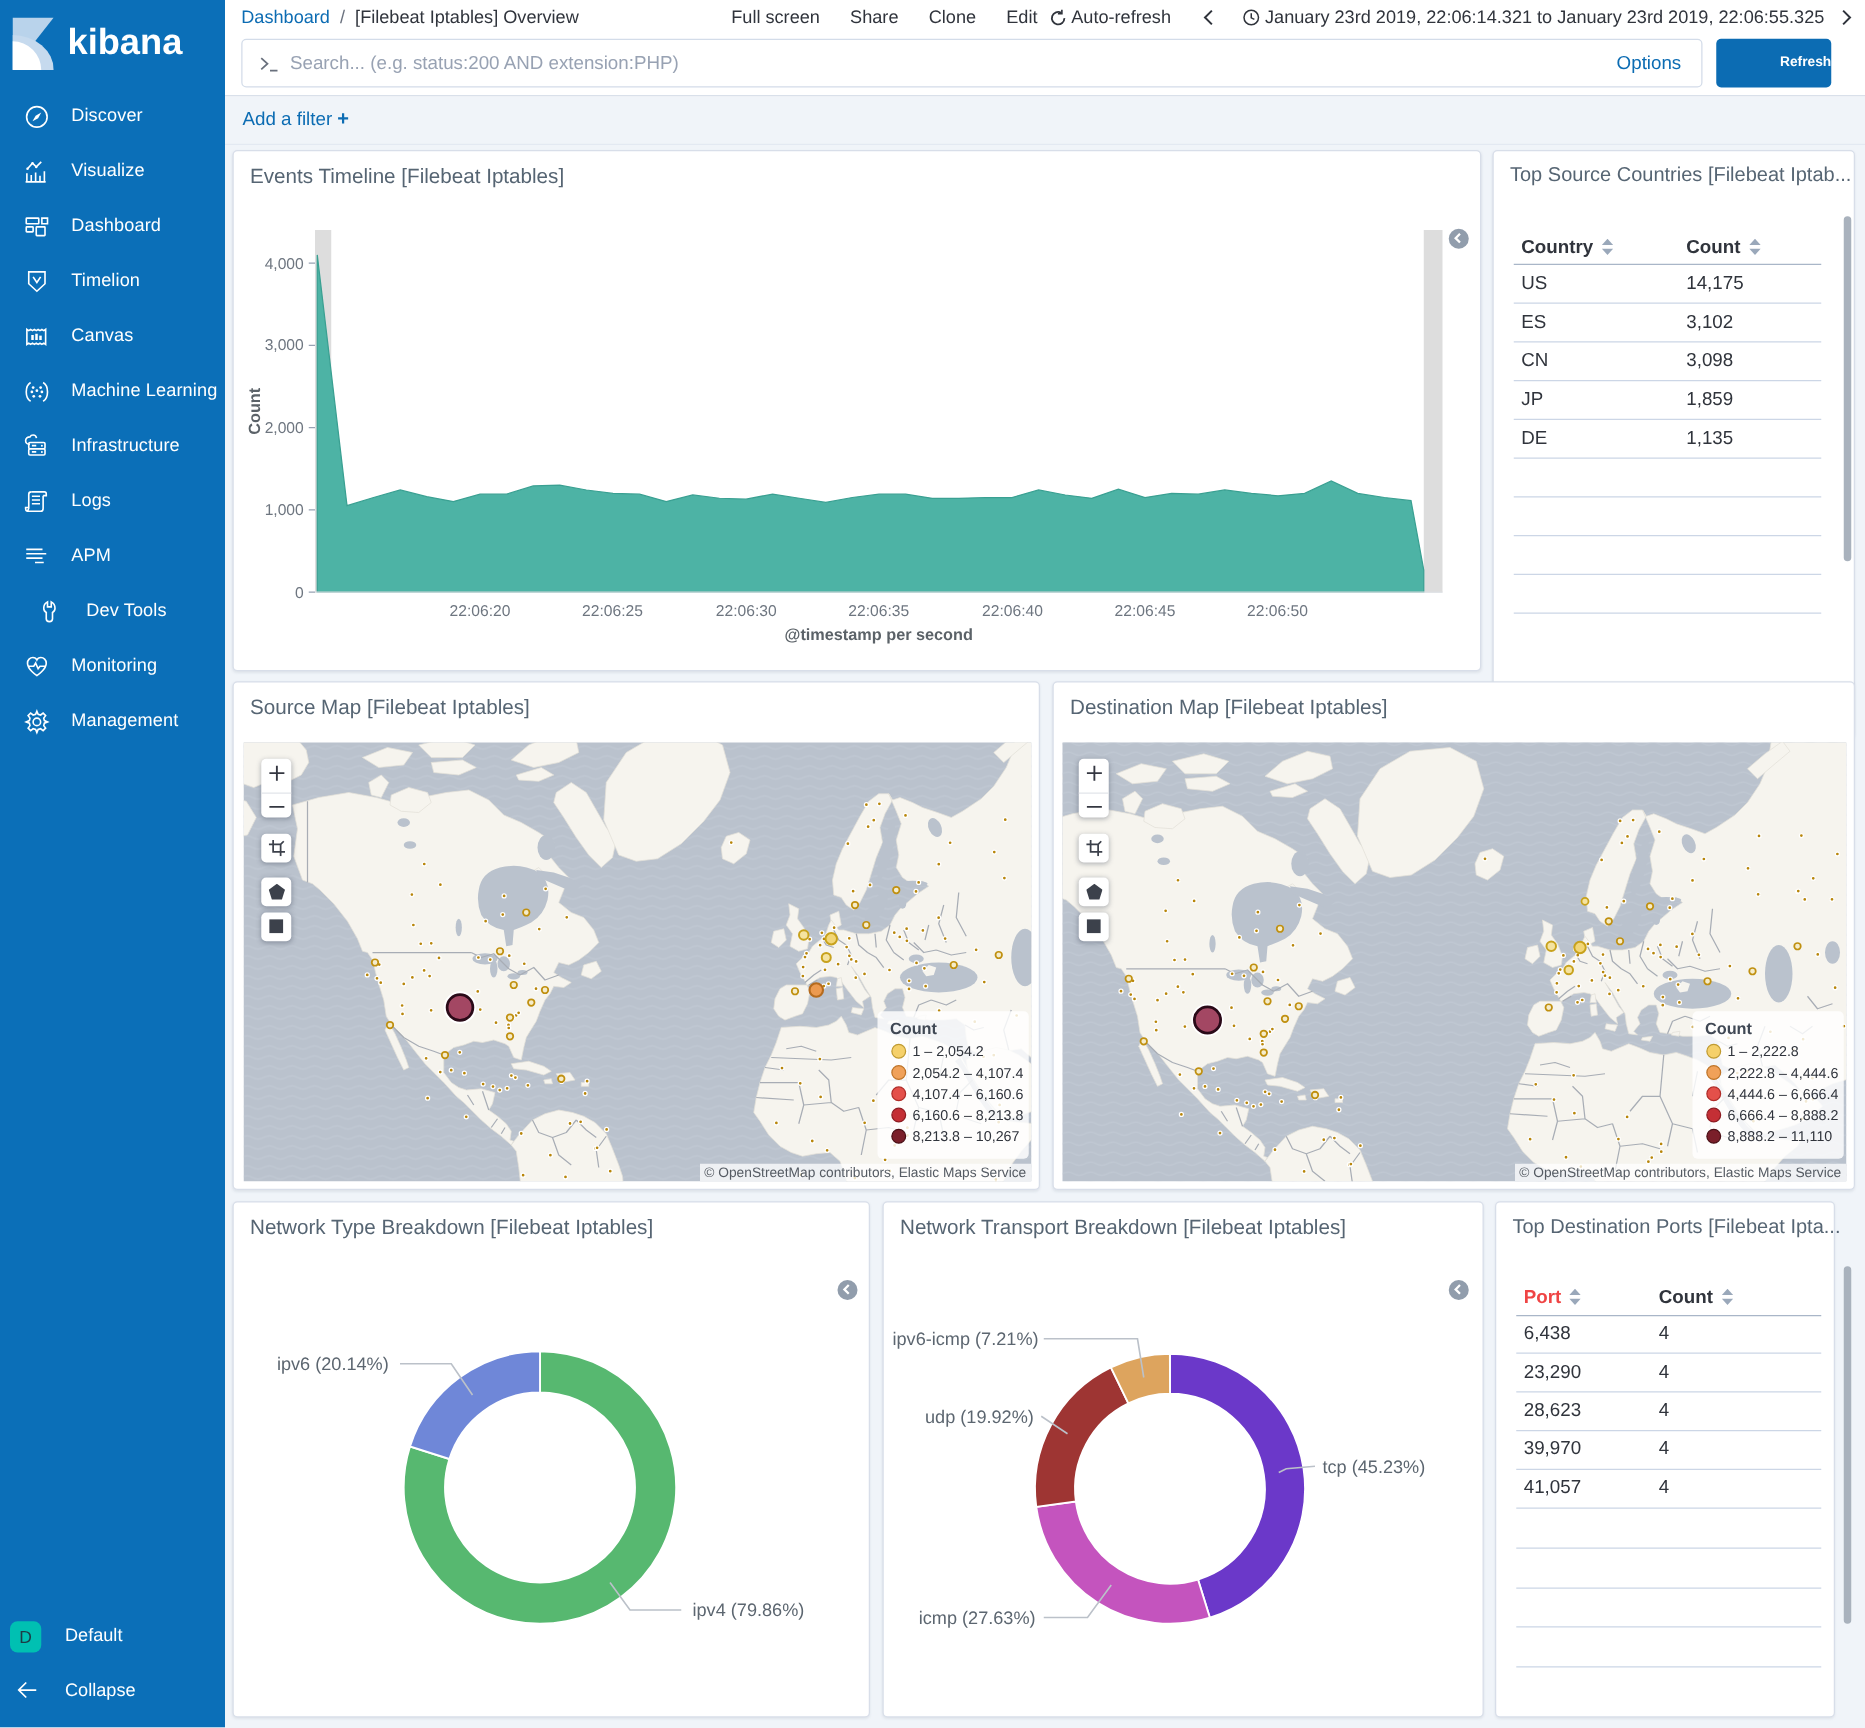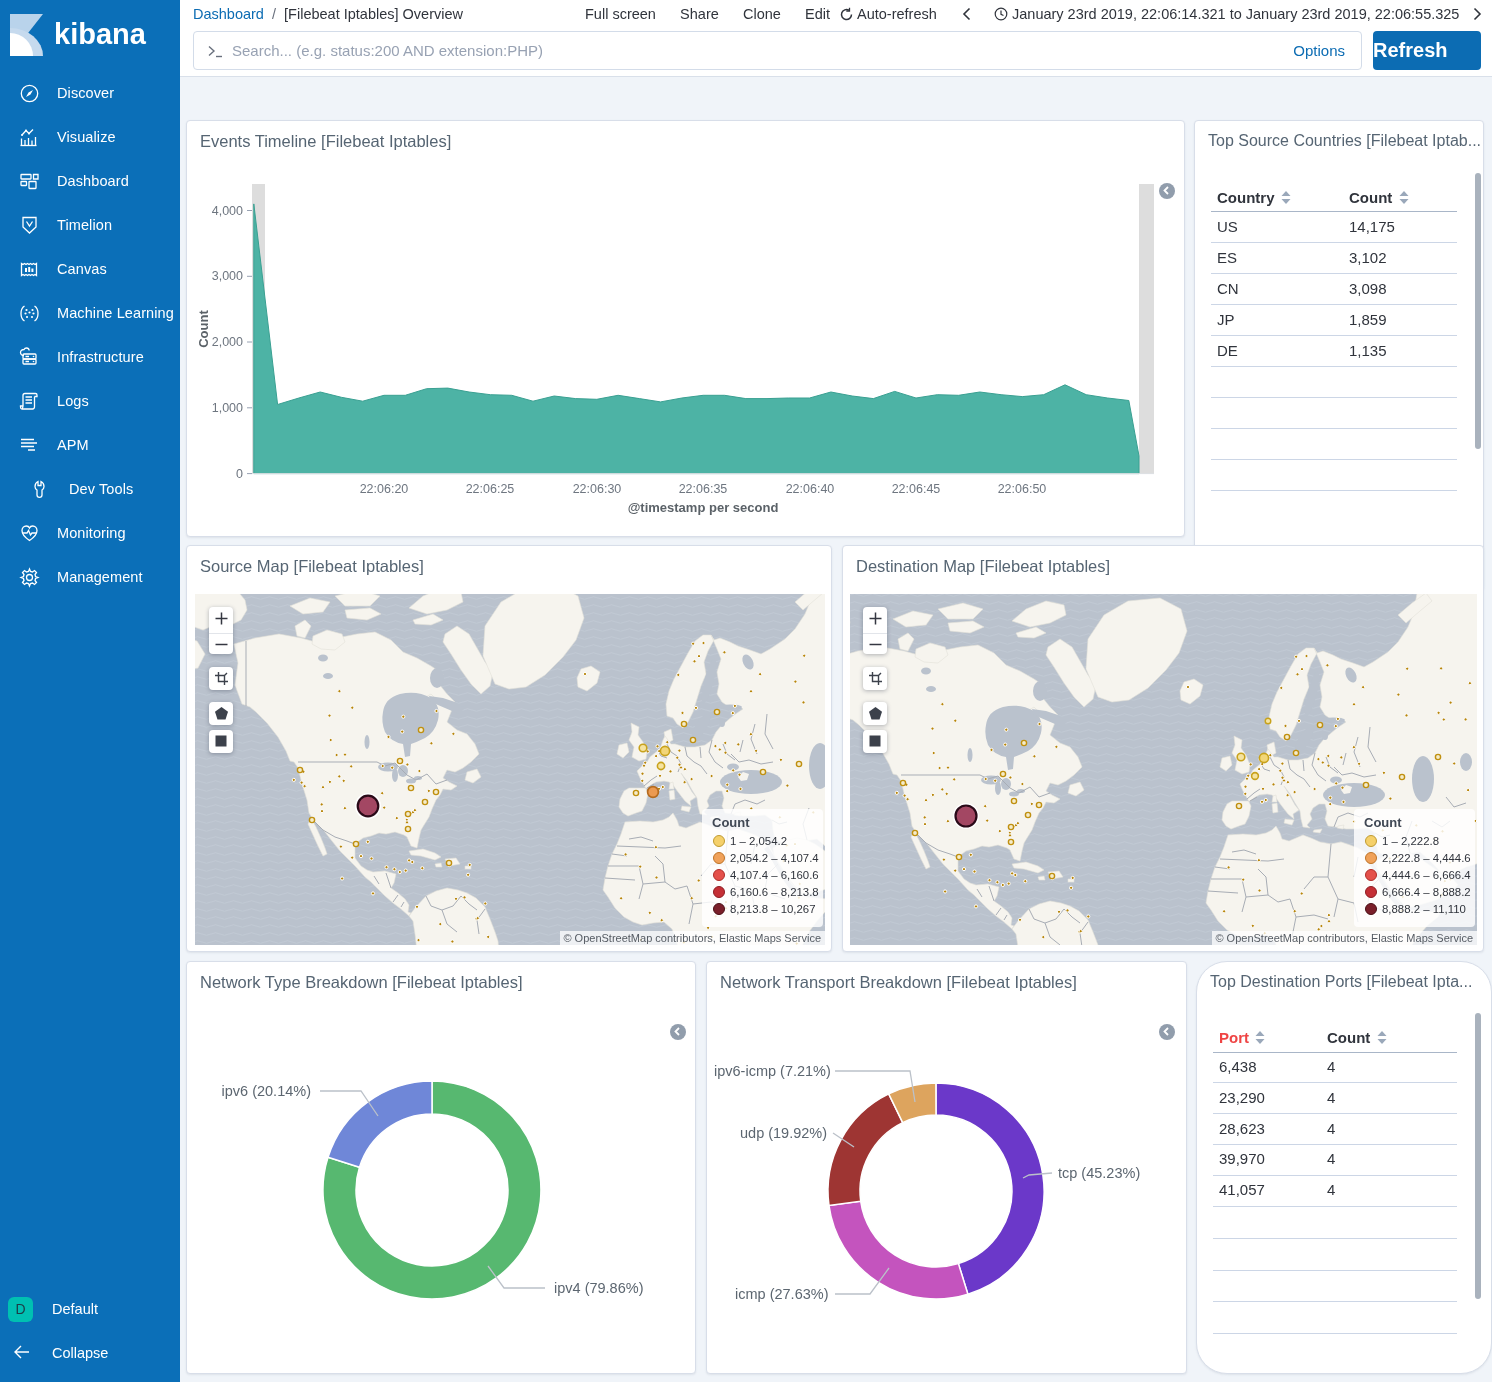--- a/index.html
+++ b/index.html
@@ -8,21 +8,21 @@
 .abs { position:absolute; }
 
 #sidebar { position:absolute; left:0; top:0; width:180px; height:1382px; background:#0b6fb8; color:#fff; }
 .navitem { position:absolute; left:0; width:180px; height:24px; }
 .navitem svg { position:absolute; left:19px; top:50%; margin-top:-10px; }
 .navitem .lbl { position:absolute; left:57px; top:50%; transform:translateY(-50%); font-size:14.5px; color:#ffffff; white-space:nowrap; letter-spacing:0.1px; }
 
 #header { position:absolute; left:180px; top:0; width:1312px; height:77px; background:#fff; border-bottom:1px solid #d9e0ea; }
 .crumb-blue { color:#0c6cb3; }
 #searchbox { position:absolute; left:13px; top:31px; width:1169px; height:39px; background:#fff; border:1px solid #d3dce9; border-radius:4px; }
-#refreshbtn { position:absolute; left:1193px; top:31px; width:108px; height:39px; background:#0c6cb3; border-radius:4px; color:#fff; font-size:20px; font-weight:bold; text-align:left; line-height:39px; }
+#refreshbtn { position:absolute; left:1193px; top:31px; width:92px; height:39px; background:#0c6cb3; border-radius:4px; color:#fff; font-size:11px; font-weight:bold; text-align:right; line-height:39px; }
 #filterbar { position:absolute; left:180px; top:78px; width:1312px; height:38px; background:#f0f4f9; border-bottom:1px solid #e3e9f2; }
 
 .panel { position:absolute; background:#fff; border:1px solid #d8dee9; border-radius:4px; box-shadow:0 1px 2px rgba(120,135,155,0.15); }
 .ptitle { position:absolute; left:13px; top:11px; font-size:16.5px; color:#566573; white-space:nowrap; overflow:hidden; }
 .krow { position:absolute; left:0; width:100%; border-bottom:1px solid #ccd6e6; }
 
 .ltog { position:absolute; width:16px; height:16px; border-radius:50%; background:#919dac; }
 .ltog svg { position:absolute; left:0; top:0; }
 .scrollbar { position:absolute; width:6px; background:#a9b2bd; border-radius:3px; }
 .mapbtn { position:absolute; width:24px; background:#fff; border-radius:4px; box-shadow:0 1px 4px rgba(40,50,70,0.35); text-align:center; color:#343741; font-weight:bold; }
@@ -437,20 +437,23 @@
     <div id="searchbox">
       <svg class="abs" style="left:14px; top:13px;" width="15" height="13" viewBox="0 0 15 13" fill="none" stroke="#69707d" stroke-width="1.4">
           <path d="M1,1.5 L6,6 L1,10.5"></path>
           <path d="M8,11.5 H14"></path>
         </svg>
       <div class="abs" style="left:38px; top:10px; font-size:15px; color:#98a2b3;">Search... (e.g. status:200 AND extension:PHP)</div>
       <div class="abs" style="right:16px; top:10px; font-size:15px; color:#0c6cb3;">Options</div>
     </div>
     <div id="refreshbtn">Refresh</div>
   </div>
+  <div id="filterbar">
+    <div class="abs" style="left:14px; top:9px; font-size:15px; color:#0c6cb3;">Add a filter <span style="font-weight:bold; font-size:16px;">+</span></div>
+  </div>
 
   <div class="panel" id="p-events" style="left:186px; top:120px; width:999px; height:417px;">
     <div class="ptitle">Events Timeline [Filebeat Iptables]</div>
     <svg class="abs" style="left:0; top:0;" width="997" height="415" viewBox="0 0 997 415">
       <rect x="65" y="63" width="13" height="290" fill="#dddddd"></rect>
       <rect x="952" y="63" width="15" height="290" fill="#dddddd"></rect>
       <polygon points="66.8,352.6 66.8,82.9 90.6,283.5 111.9,277.0 133.2,271.0 154.4,276.3 175.7,280.2 197.0,274.3 218.3,274.3 239.6,267.7 260.8,267.1 282.1,271.0 303.4,273.7 324.7,274.3 346.0,280.2 367.2,275.0 388.5,277.6 409.8,278.3 431.1,274.3 452.4,277.6 473.6,280.9 494.9,277.0 516.2,274.3 537.5,274.3 558.8,277.6 580.0,277.6 601.3,277.0 622.6,277.0 643.9,271.0 665.2,275.0 686.4,277.6 707.7,270.4 729.0,277.0 750.3,273.7 771.6,274.3 792.8,271.0 814.1,273.7 835.4,275.6 856.7,273.7 878.0,263.8 899.2,273.7 920.5,277.0 941.8,279.5 952.0,335.0 952.0,352.6" fill="#4db3a5" stroke="#3aa092" stroke-width="1"></polygon>
       <path d="M65,352.6 H967" stroke="#dde0e4" stroke-width="1" fill="none"></path>
       <g stroke="#98a2b3" stroke-width="1">
         <path d="M60,352.6 H65 M60,286.8 H65 M60,221.0 H65 M60,155.3 H65 M60,89.5 H65"></path>
@@ -649,21 +652,21 @@
       <text x="28" y="337" style="fill:#5c6670; font-size:14.5px;">icmp (27.63%)</text>
       <text x="33" y="176" style="fill:#5c6670; font-size:14.5px;">udp (19.92%)</text>
       <text x="7" y="114" style="fill:#5c6670; font-size:14.5px;">ipv6-icmp (7.21%)</text>
     </svg>
     <div class="ltog" style="left:452px; top:62px;">
         <svg width="15" height="15" viewBox="0 0 15 15" fill="none" stroke="#fff" stroke-width="1.8">
           <path d="M9,4 L5.5,7.5 L9,11"></path>
         </svg>
       </div>
   </div>
-  <div class="panel" id="p-ports" style="left:1196px; top:961px; width:296px; height:413px;border-radius:31px;">
+  <div class="panel" id="p-ports" style="left:1196px; top:961px; width:272px; height:413px;">
     <div class="ptitle" style="width:272px; font-size:16px;">Top Destination Ports [Filebeat Ipta...</div>
     <div class="abs" style="left:22px; top:67px; font-size:15px; font-weight:bold; color:#ef4444;">Port</div>
     <svg class="abs" style="left:58px; top:69px;" width="10" height="13" viewBox="0 0 10 13">
         <path d="M5,0 L9.5,5 H0.5 Z" fill="#9aa8ba"></path>
         <path d="M5,13 L9.5,8 H0.5 Z" fill="#9aa8ba"></path>
       </svg>
     <div class="abs" style="left:130px; top:67px; font-size:15px; font-weight:bold; color:#30343c;">Count</div>
     <svg class="abs" style="left:180px; top:69px;" width="10" height="13" viewBox="0 0 10 13">
         <path d="M5,0 L9.5,5 H0.5 Z" fill="#9aa8ba"></path>
         <path d="M5,13 L9.5,8 H0.5 Z" fill="#9aa8ba"></path>

